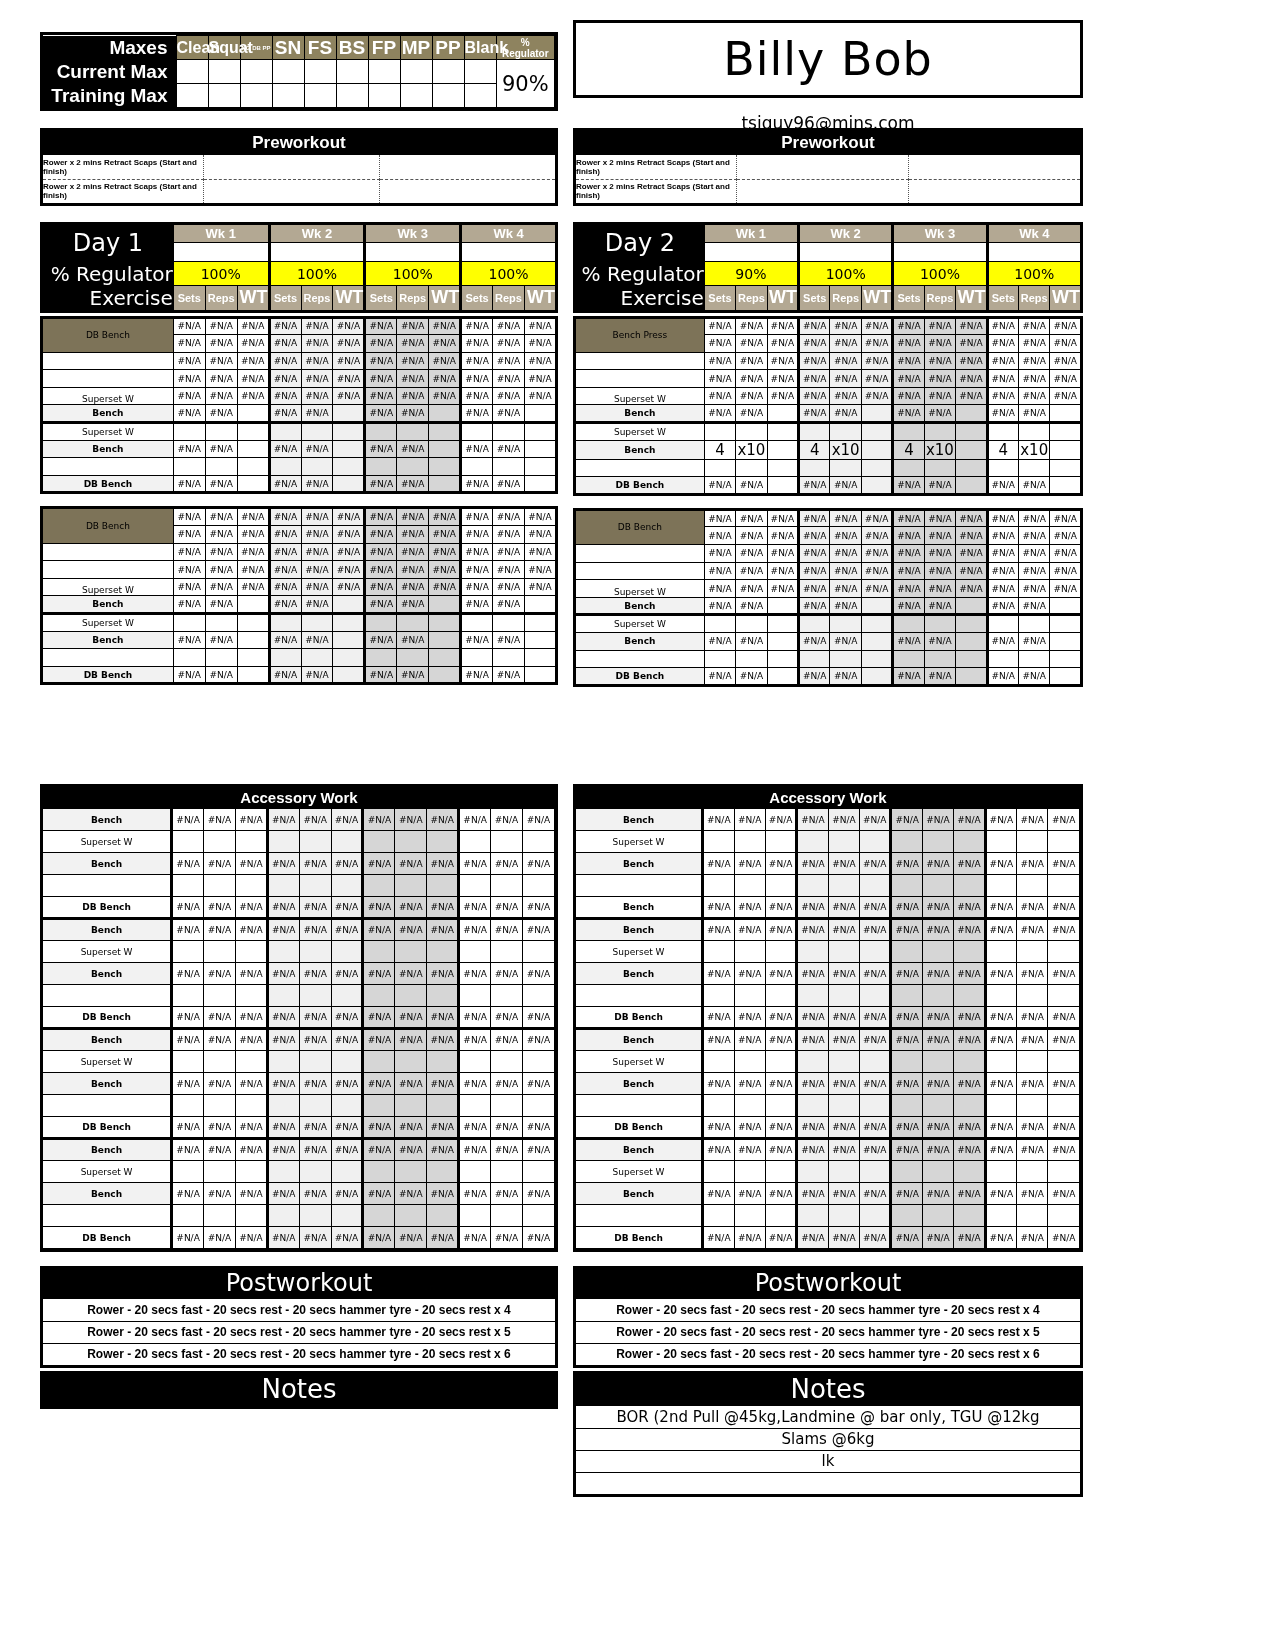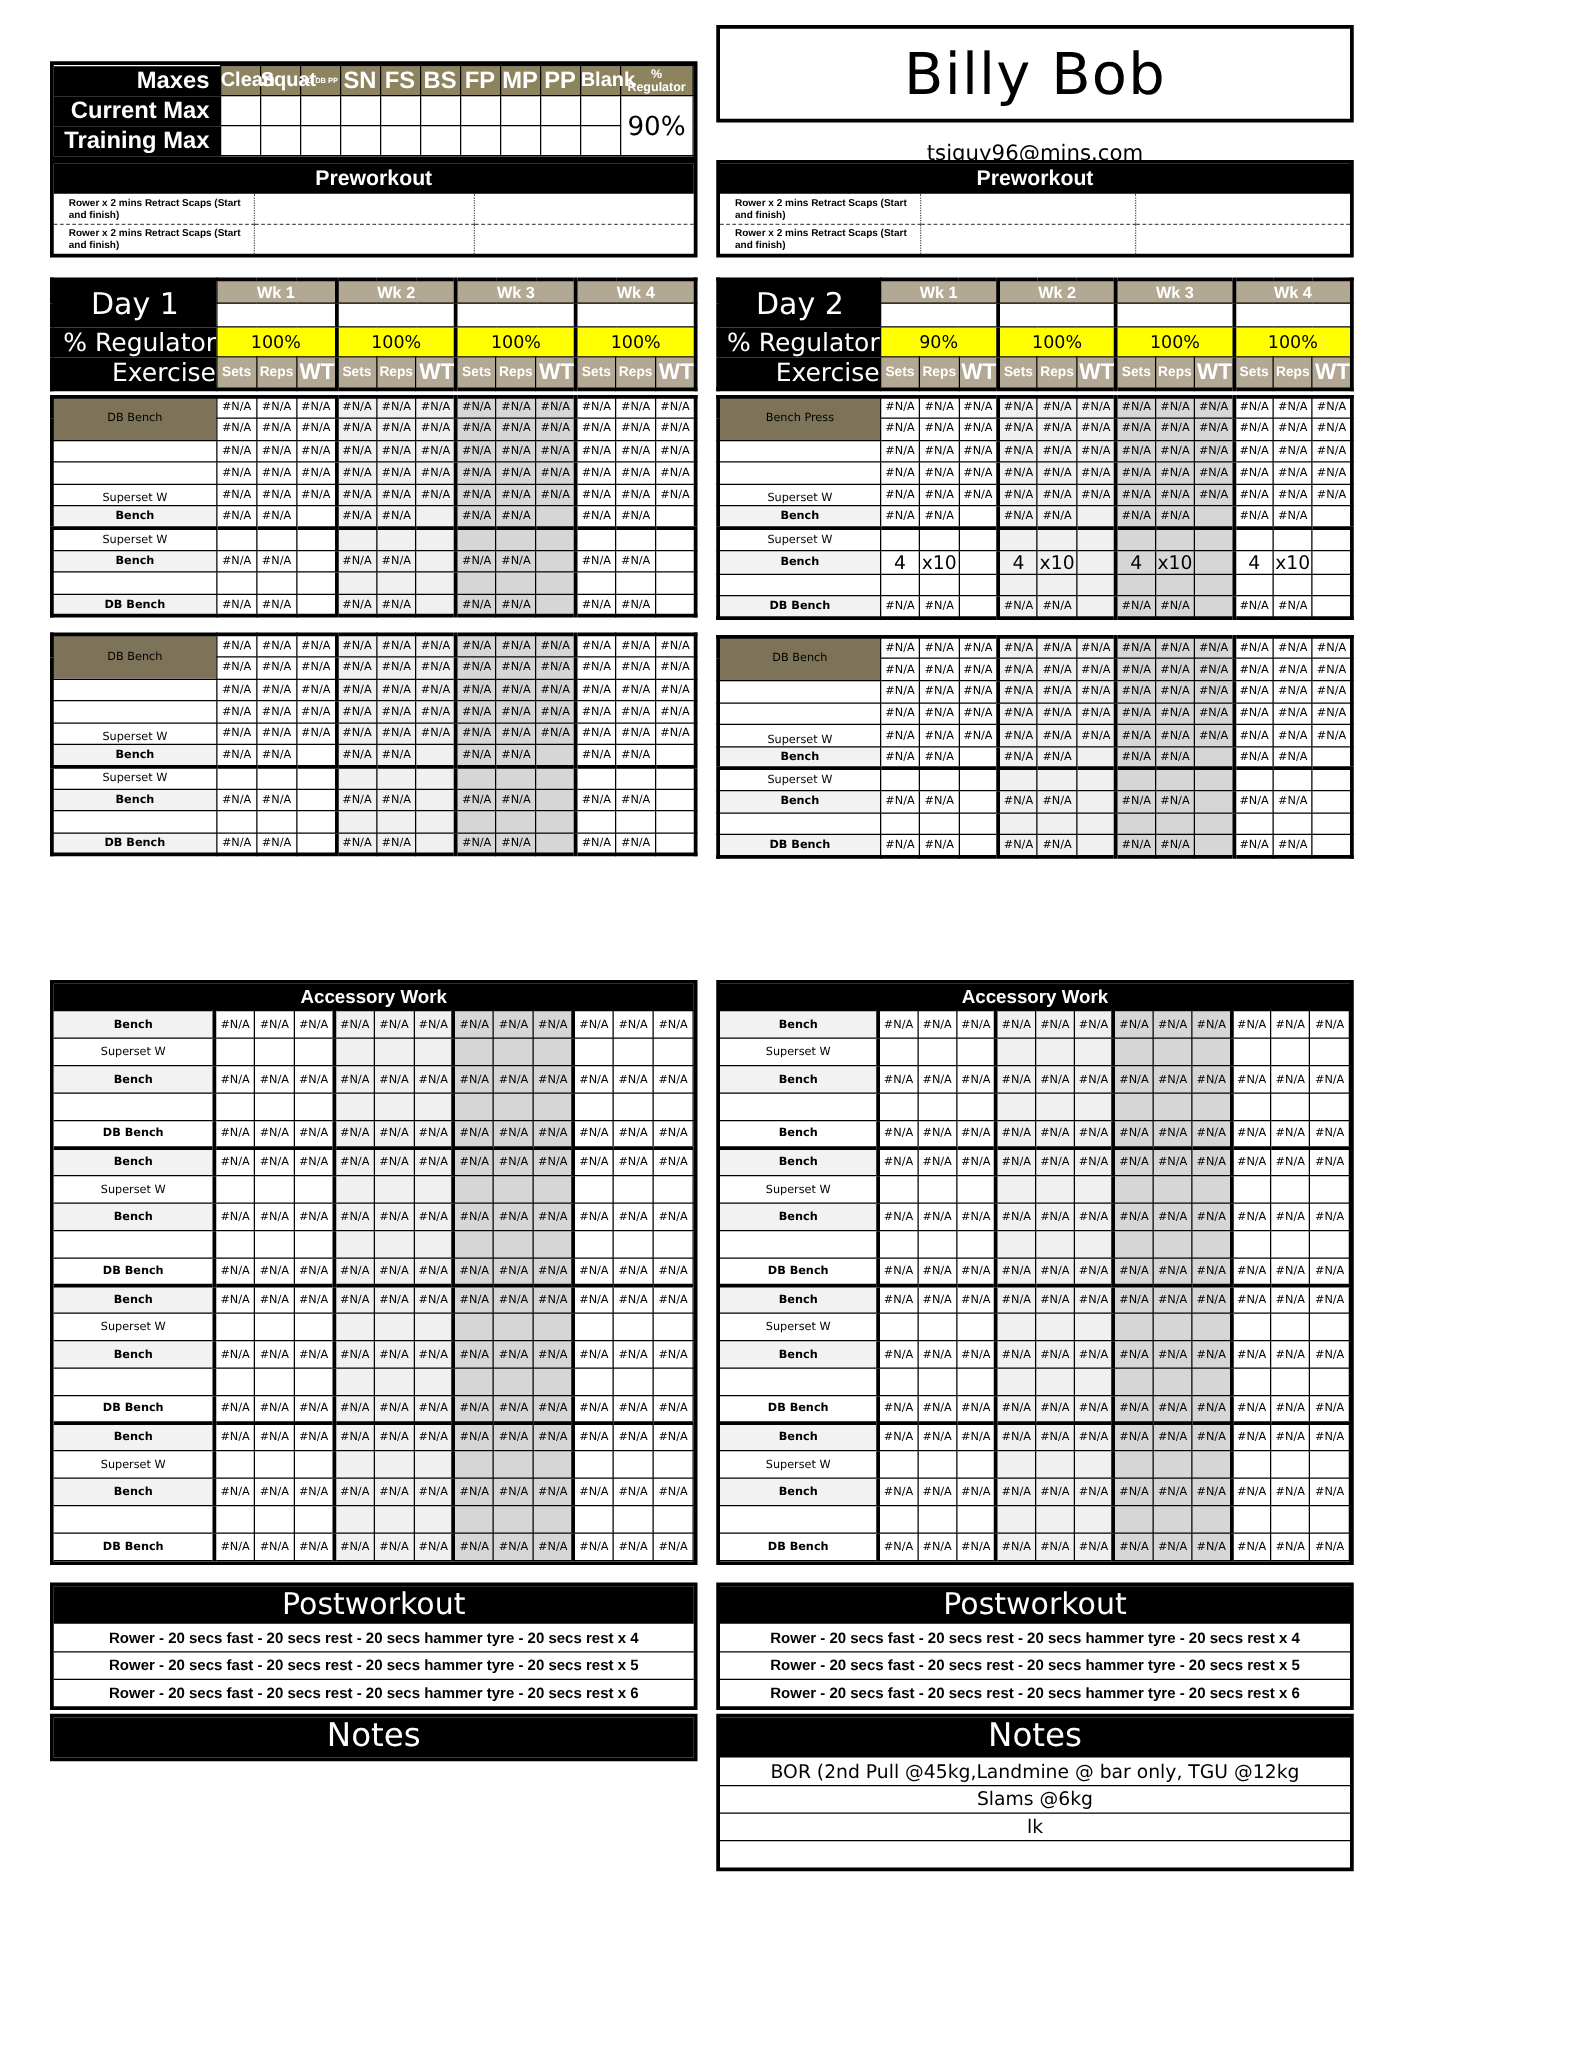--- a/index.html
+++ b/index.html
@@ -29,21 +29,21 @@
   .mx-hd.xs { font-size:6px; }
   .mx-hd.lg { font-size:19px; }
   .mx-cell { background:#fff; }
   .mx-reg-hd { background:#8e835f; color:#fff; font-size:10px; font-weight:bold; text-align:center; }
   .mx-reg-val { background:#fff; color:#000; font-size:21px; text-align:center; font-family:"DejaVu Sans", sans-serif;}
 
   
   .barhead { background:#000; color:#fff; text-align:center; font-weight:bold; }
   .pw-title { font-size:17px; padding:2px 0; }
   table.pw { border-collapse:collapse; width:100%; table-layout:fixed; }
-  table.pw td { height:24px; font-size:8px; font-weight:bold; padding-left:12px;
+  table.pw td { height:24px; font-size:8px; font-weight:bold; padding-left:0;
                 border-right:1px dotted #555; border-bottom:1px dashed #555; }
   table.pw tr:last-child td { border-bottom:none; }
   table.pw td:last-child { border-right:none; }
 
   
   table.day { border-collapse:collapse; width:100%; table-layout:fixed; }
   table.day td { padding:0; }
   .d-title { background:#000; color:#fff; font-size:24px; text-align:center; font-weight:400;
              font-family:"DejaVu Sans", sans-serif; }
   .d-lbl { background:#000; color:#fff; font-size:20px; text-align:right; padding-right:4px;
@@ -99,21 +99,21 @@
   .namecard .nm { font-size:46px; font-family:"DejaVu Sans", sans-serif; letter-spacing:1px;
                   line-height:72px; }
   .email { position:absolute; width:510px; text-align:center; font-size:17px;
            font-family:"DejaVu Sans", sans-serif; color:#000; overflow:hidden; height:18px;}
 </style>
 </head>
 <body>
 
 <div class="page">
 
-  <div class="col colL" style="top:49px;">
+  <div class="col colL" style="top:32px;">
     <div class="blk" id="maxes-block">
         <table class="maxes">
           <colgroup>
             <col style="width:133px">
             <col style="width:32px">
             <col style="width:32px">
             <col style="width:32px">
             <col style="width:32px">
             <col style="width:32px">
             <col style="width:32px">

